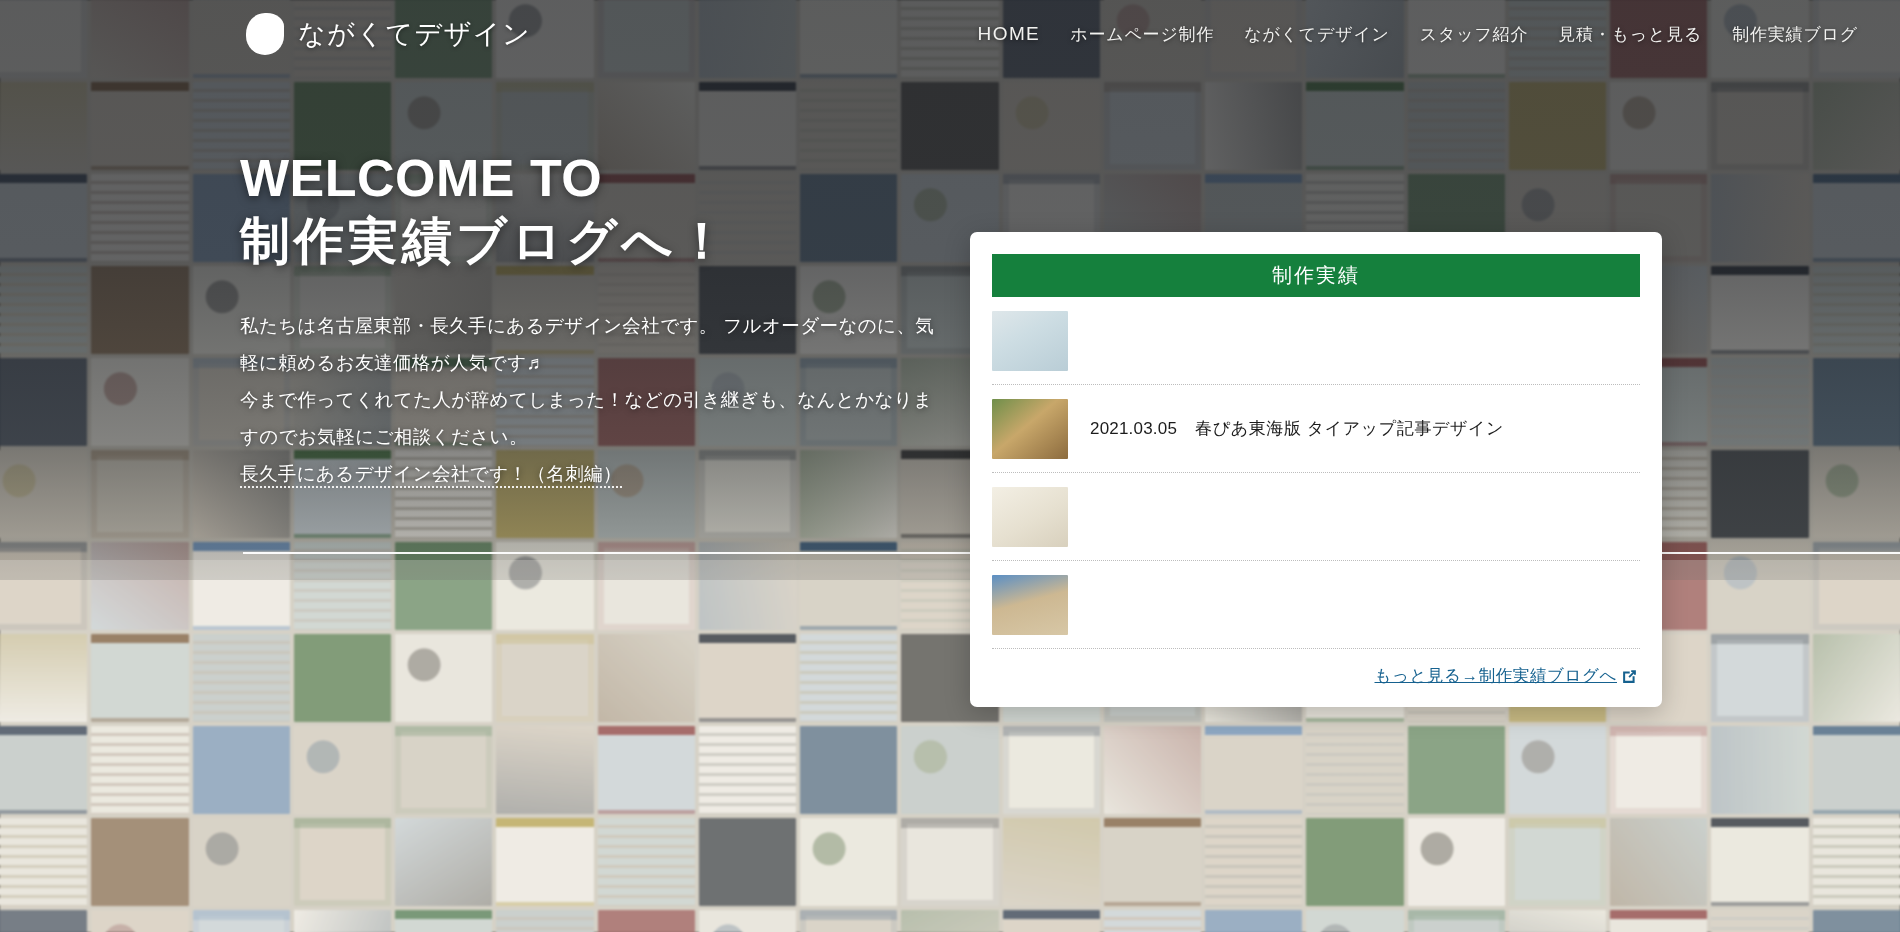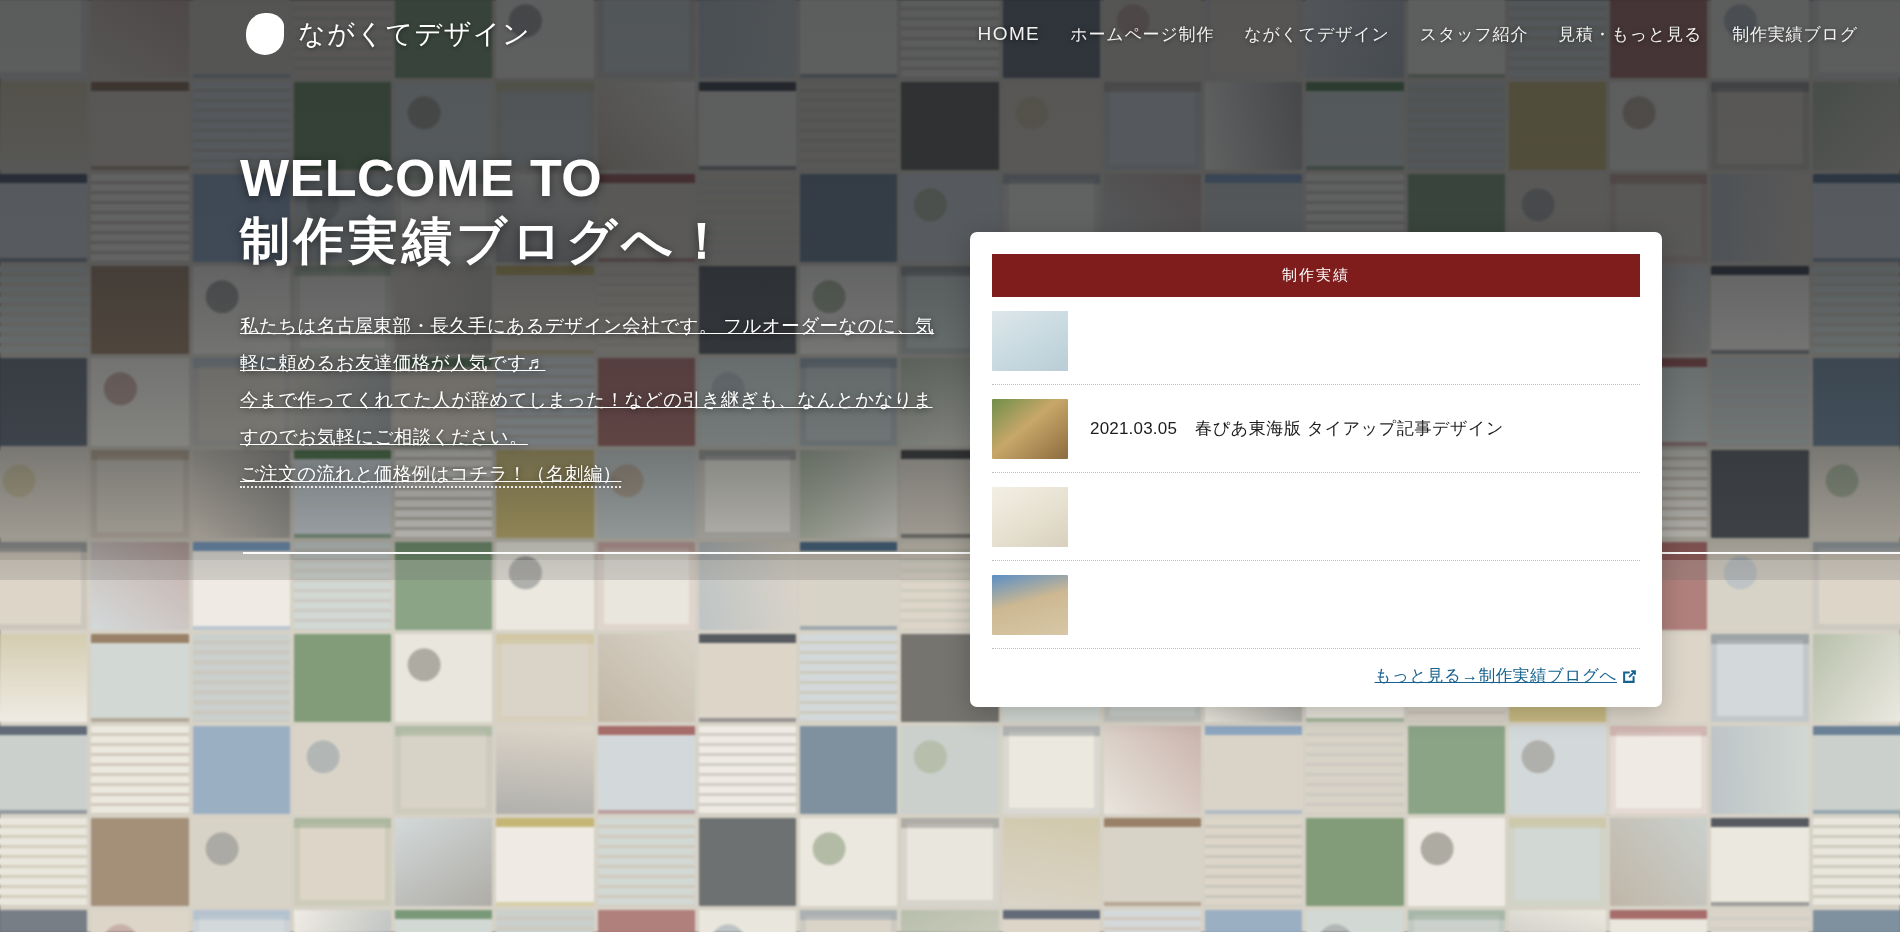--- a/index.html
+++ b/index.html
@@ -109,21 +109,21 @@
     text-shadow: 0 2px 10px rgba(0,0,0,0.5);
   }
   .hero-body {
     margin-top: 34px;
     font-size: 18.5px;
     line-height: 2.0;
     letter-spacing: 0.4px;
     text-shadow: 0 1px 6px rgba(0,0,0,0.6);
     width: 700px;
   }
-  .hero-body p { margin: 0; text-decoration: underline; }
+  .hero-body p { margin: 0; }
   .hero-link {
     color: #ffffff;
     text-decoration: none;
     border-bottom: 2px dotted rgba(255,255,255,0.9);
     padding-bottom: 2px;
     cursor: pointer;
   }
   .hero-rule {
     position: absolute;
     left: 243px; top: 552px;
@@ -138,24 +138,24 @@
     left: 970px; top: 232px;
     width: 692px;
     background: #ffffff;
     border-radius: 7px;
     box-shadow: 0 6px 26px rgba(0,0,0,0.22);
     padding: 22px 22px 14px 22px;
     z-index: 35;
   }
   .works-head {
     height: 43px;
-    background: #7f1d1d;
+    background: #15803d;
     display: flex; align-items: center; justify-content: center;
     color: #ffffff;
-    font-size: 15px;
+    font-size: 20px;
     letter-spacing: 2px;
   }
   .works-list { display: block; }
   .work-row {
     display: flex; align-items: center;
     gap: 22px;
     height: 88px;
     border-bottom: 1px dotted #bdbdbd;
     cursor: pointer;
   }
@@ -422,21 +422,21 @@
       </nav>
   </header>
 
   <section class="hero">
     <div class="hero-title-en">WELCOME TO</div>
     <div class="hero-title-jp">制作実績ブログへ！</div>
     <div class="hero-body">
       <p>私たちは名古屋東部・長久手にあるデザイン会社です。 フルオーダーなのに、気軽に頼めるお友達価格が人気です♬</p>
       <p>今まで作ってくれてた人が辞めてしまった！などの引き継ぎも、なんとかなりますのでお気軽にご相談ください。</p>
       <p>
-        <a class="hero-link" href="#">ご注文の流れと価格例はコチラ！（名刺編）</a>
+        <a class="hero-link" href="#">長久手にあるデザイン会社です！（名刺編）</a>
       </p>
     </div>
   </section>
   <div class="hero-rule"></div>
 
   <aside class="works-card">
     <div class="works-head">
       <span>制作実績</span>
     </div>
     <div class="works-list" id="works-list">

